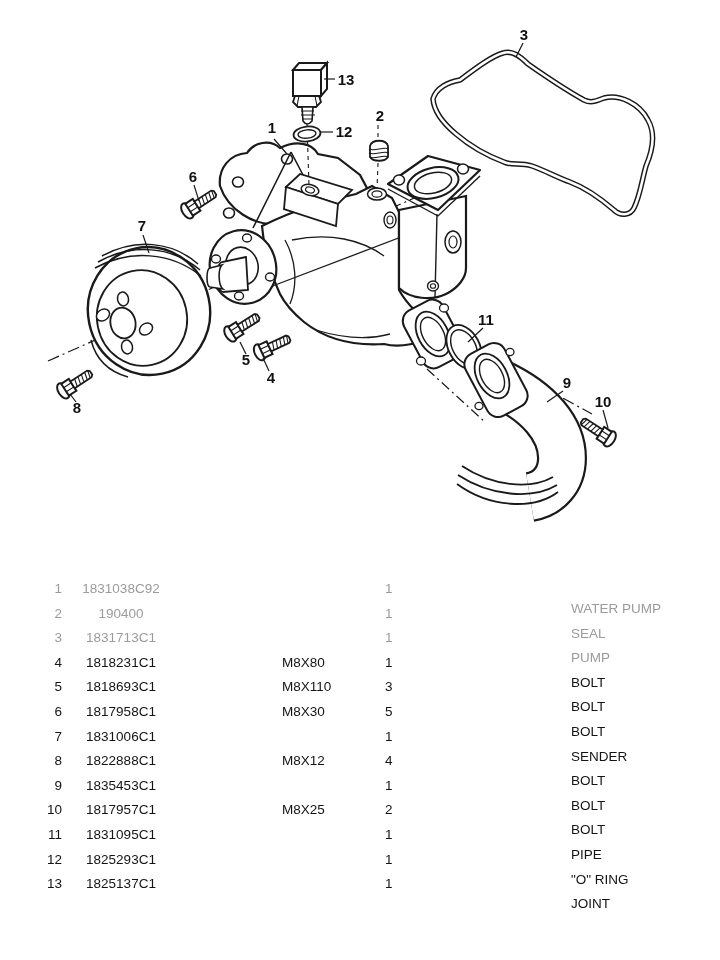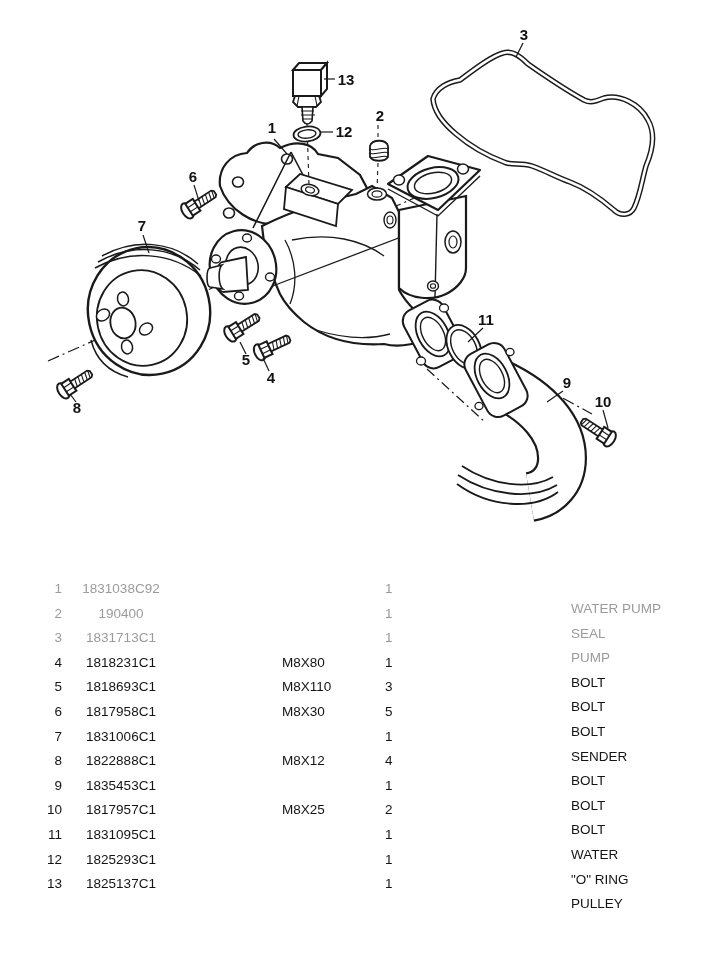--- a/index.html
+++ b/index.html
@@ -287,31 +287,31 @@
     <span class="cell c-part">1817957C1</span>
     <span class="cell c-size">M8X25</span>
     <span class="cell c-qty">2</span>
     <span class="cell c-desc">BOLT</span>
   </div>
   <div class="row">
     <span class="cell c-item">11</span>
     <span class="cell c-part">1831095C1</span>
     <span class="cell c-size"></span>
     <span class="cell c-qty">1</span>
-    <span class="cell c-desc">WATER</span>
+    <span class="cell c-desc">PIPE</span>
   </div>
   <div class="row">
     <span class="cell c-item">12</span>
     <span class="cell c-part">1825293C1</span>
     <span class="cell c-size"></span>
     <span class="cell c-qty">1</span>
     <span class="cell c-desc">"O" RING</span>
   </div>
   <div class="row">
     <span class="cell c-item">13</span>
     <span class="cell c-part">1825137C1</span>
     <span class="cell c-size"></span>
     <span class="cell c-qty">1</span>
-    <span class="cell c-desc">PULLEY</span>
+    <span class="cell c-desc">JOINT</span>
   </div>
 
 </div>
 </div>
 
 </body></html>

